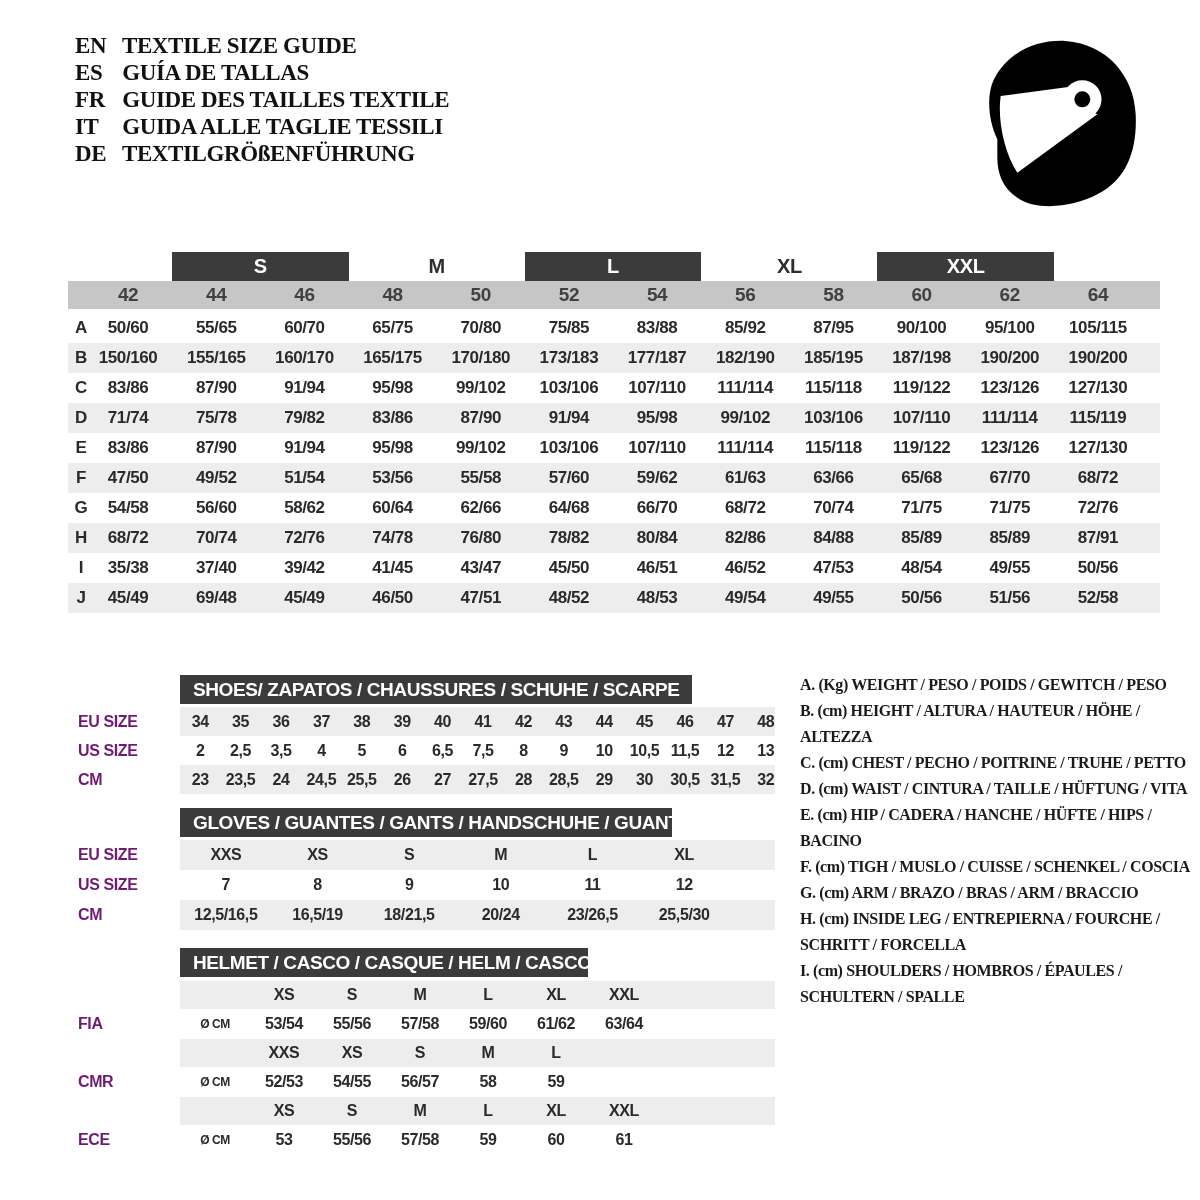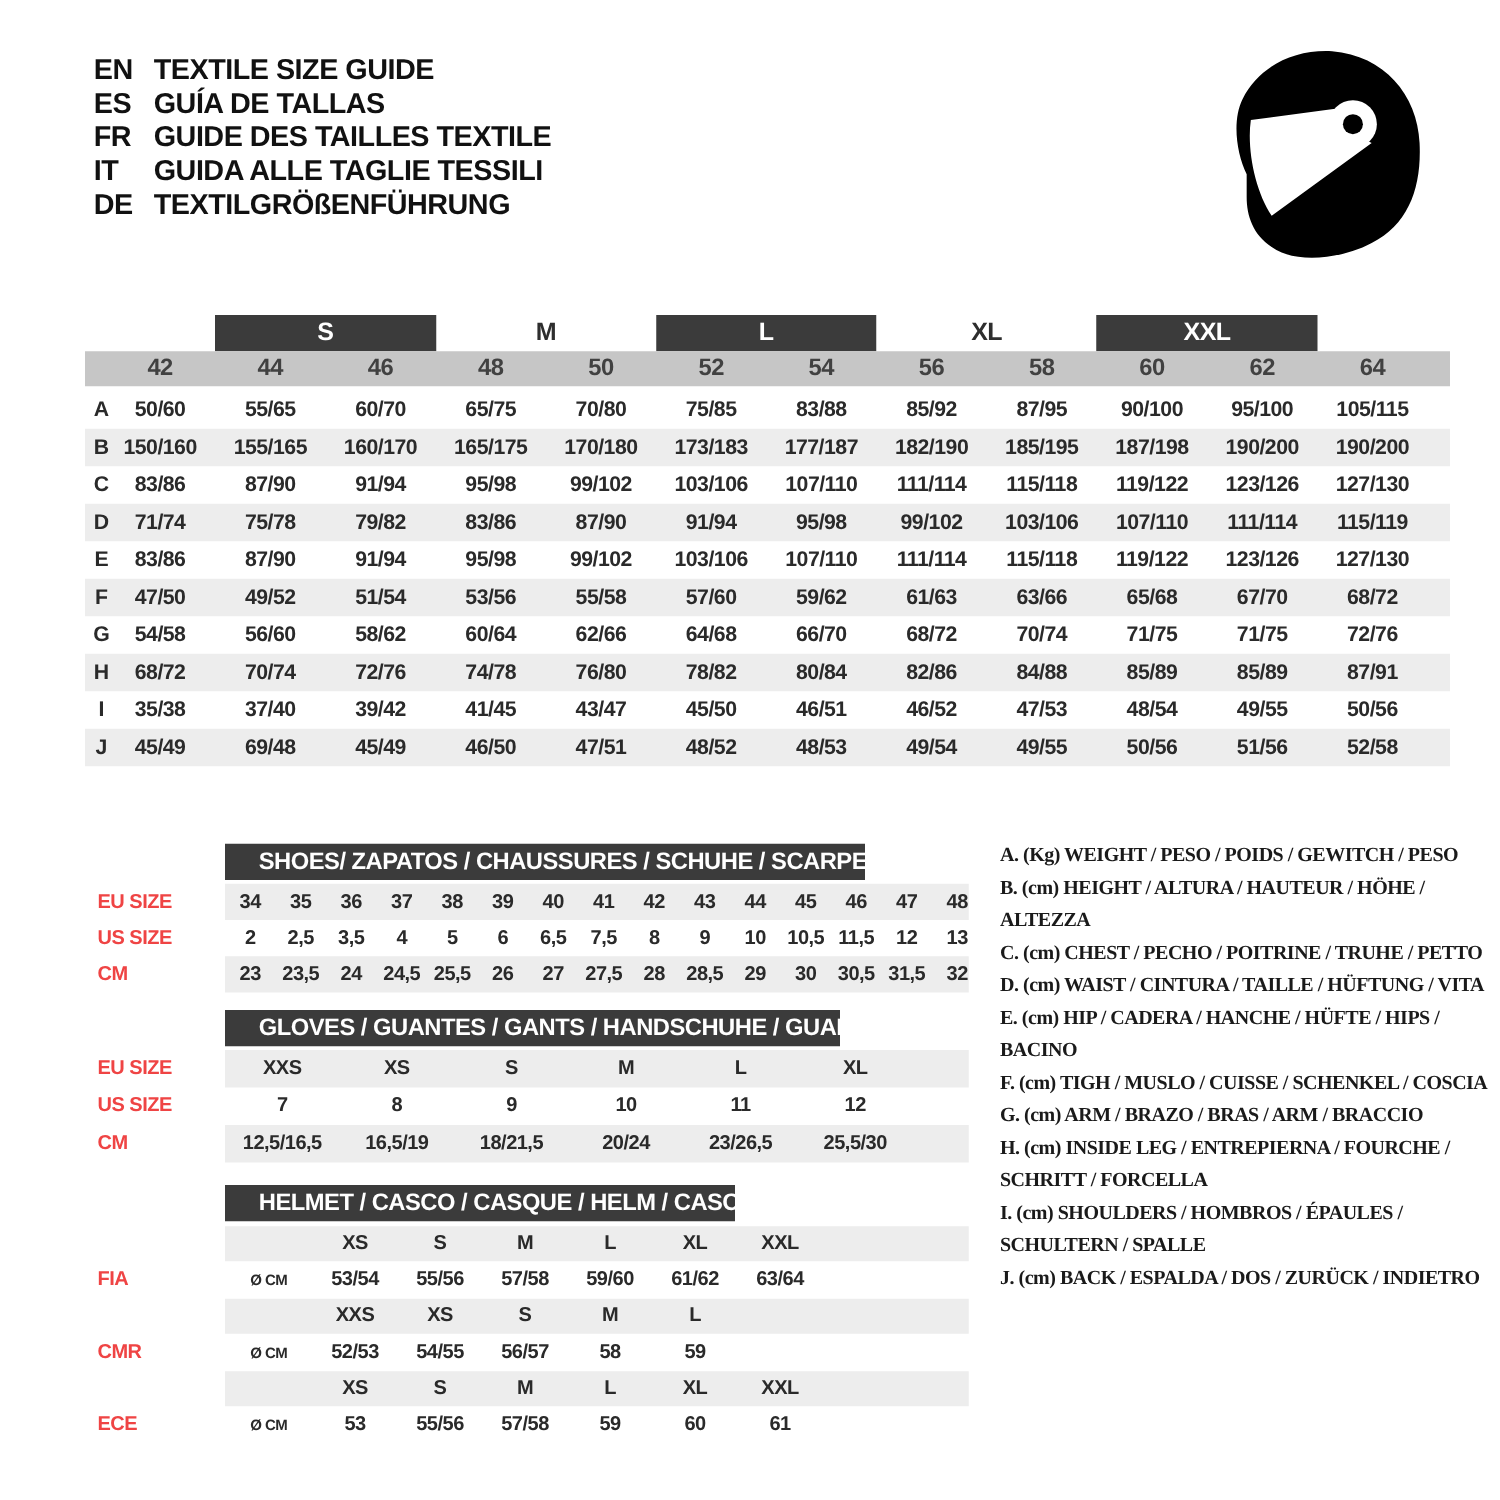--- a/index.html
+++ b/index.html
@@ -3,21 +3,21 @@
 <meta charset="utf-8">
 <style>
   html,body{margin:0;padding:0;background:#fff;}
   *{box-sizing:border-box;}
   .canvas{
     position:relative;width:1200px;height:1200px;background:#ffffff;overflow:hidden;
     font-family:"Liberation Sans","DejaVu Sans",sans-serif;font-weight:700;color:#222;
     letter-spacing:-0.4px;
   }
   
-  .langs{position:absolute;left:75px;top:42px;}
+  .langs{position:absolute;left:75px;top:32px;font-family:Liberation Serif, serif;}
   .lang-row{height:27px;line-height:27px;font-size:23px;color:#111;white-space:nowrap;}
   .lang-code{display:inline-block;width:42px;}
   
   .helmet-logo{position:absolute;left:975px;top:36px;width:168px;height:180px;}
   
   .tx{position:absolute;left:68px;top:252px;width:1092px;}
   .tx-grid{position:absolute;left:16px;right:18px;top:0;bottom:0;display:grid;
     grid-template-columns:repeat(12,1fr);align-items:center;text-align:center;}
   .tx-grp{position:relative;height:29px;}
   .tx-grp .g1{grid-column:2 / span 2;}
@@ -31,26 +31,26 @@
   .tx-band .tx-cell{font-size:19px;color:#414141;}
   .tx-rows{margin-top:4px;}
   .tx-row{position:relative;height:30px;}
   .tx-rows .tx-row:nth-child(even){background:#ededed;}
   .tx-label{position:absolute;left:0;width:26px;top:50%;transform:translateY(-50%);
     text-align:center;font-size:17px;color:#2a2a2a;}
   .tx-row .tx-cell{font-size:17px;color:#2a2a2a;}
   
   .sec{position:absolute;left:68px;width:730px;}
   .sec-bar{margin-left:112px;height:29px;line-height:29px;background:#3b3b3b;color:#fff;
-    font-size:19px;padding-left:27px;white-space:nowrap;}
+    font-size:19px;padding-left:13px;white-space:nowrap;}
   .sec-rows{margin-top:3px;}
   .sg-row{position:relative;height:29px;}
   .sg-row.tall{height:30px;}
   .row-label{position:absolute;left:10px;top:50%;transform:translateY(-50%);
-    font-size:16px;color:#ef4444;white-space:nowrap;}
+    font-size:16px;color:#701a75;white-space:nowrap;}
   .sg-grid{position:absolute;left:112px;top:0;bottom:0;display:grid;align-items:center;
     text-align:center;}
   .sg-grid span{position:relative;font-size:16px;color:#2a2a2a;}
   .grid15{width:606px;grid-template-columns:repeat(15,1fr);}
   .grid6{width:550px;grid-template-columns:repeat(6,1fr);}
   .sec-rows .sg-row:nth-child(odd)::before{content:"";position:absolute;left:112px;width:595px;
     top:0;bottom:0;background:#ededed;}
   
   .h-sizes{position:relative;height:28px;}
   .h-sizes::before{content:"";position:absolute;left:112px;width:595px;top:0;bottom:0;background:#ededed;}
@@ -530,20 +530,15 @@
     </span><span class="legend-item">
       <span>H.</span>
       <span>(cm)</span>
       <span>INSIDE LEG / ENTREPIERNA / FOURCHE / SCHRITT / FORCELLA</span>
       <br>
     </span><span class="legend-item">
       <span>I.</span>
       <span>(cm)</span>
       <span>SHOULDERS / HOMBROS / ÉPAULES / SCHULTERN / SPALLE</span>
       <br>
-    </span><span class="legend-item">
-      <span>J.</span>
-      <span>(cm)</span>
-      <span>BACK / ESPALDA / DOS / ZURÜCK / INDIETRO</span>
-      <br>
     </span></div>
 
 </div>
 
 </body></html>

